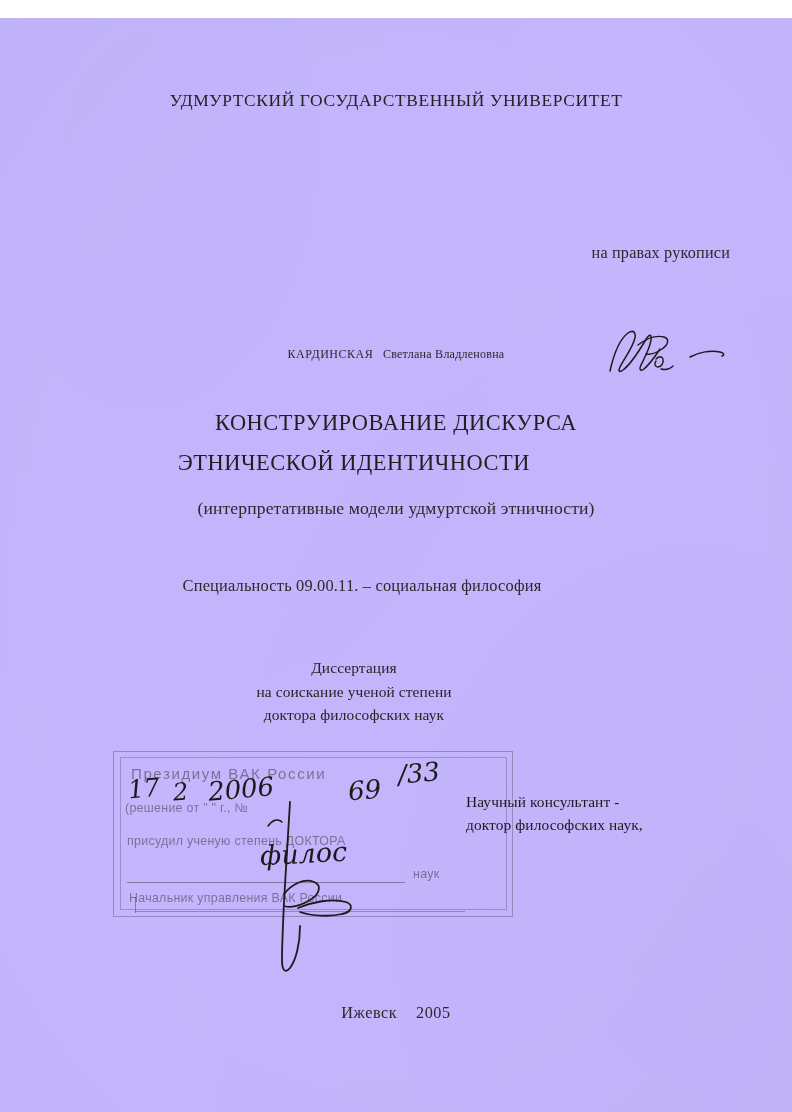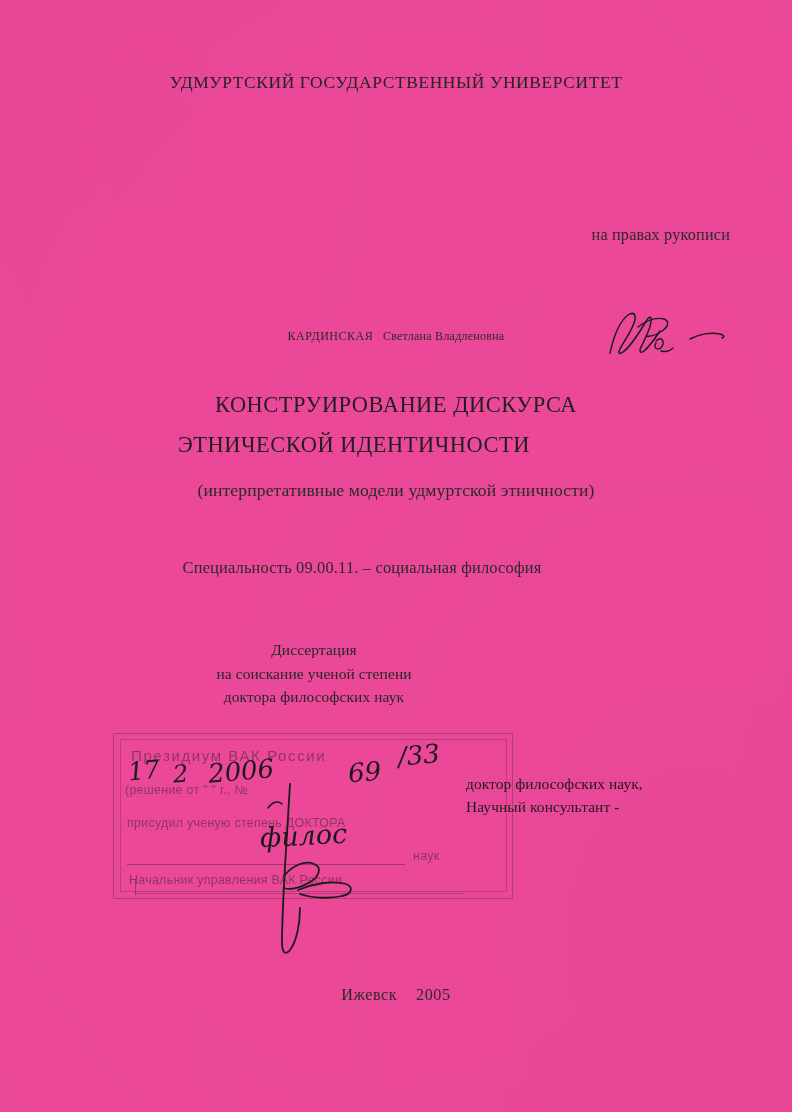--- a/index.html
+++ b/index.html
@@ -14,21 +14,22 @@
     position: relative;
     overflow: hidden;
     font-family: "Liberation Serif", "DejaVu Serif", serif;
     color: #262626;
     -webkit-font-smoothing: antialiased;
   }
 
   .page {
     position: absolute;
     inset: 0;
-    background: #ec4899;
+    background: #c4b5fd;
+    margin-top: 18px;
   }
 
   
   .paper-tone {
     position: absolute;
     inset: 0;
     background:
       radial-gradient(ellipse at 18% 12%, rgba(0,0,0,0.013), rgba(0,0,0,0) 55%),
       radial-gradient(ellipse at 88% 85%, rgba(0,0,0,0.016), rgba(0,0,0,0) 60%),
       radial-gradient(ellipse at 50% 50%, rgba(255,255,255,0) 60%, rgba(0,0,0,0.012) 100%);
@@ -120,20 +121,21 @@
   
   .degree-block {
     position: absolute;
     top: 638px;
     left: 0;
     width: 628px;
     text-align: center;
     font-size: 15.4px;
     line-height: 23.5px;
     letter-spacing: 0.12px;
+    padding-left: 40px;
   }
   .degree-block div { white-space: nowrap; }
 
   
   .advisor-block {
     position: absolute;
     top: 772px;
     left: 466px;
     width: 300px;
     text-align: left;
@@ -324,16 +326,16 @@
     <path class="stroke" stroke-width="1.5" d="M30,28 C34,22 40,20 44,24"></path>
   </svg>
 
   <div class="txt footer-place">
     <span>Ижевск</span>
     <span>&nbsp;&nbsp;</span>
     <span>2005</span>
   </div>
 
   <div class="advisor-block">
+    <div>Научный консультант -</div>
     <div>доктор философских наук,</div>
-    <div>Научный консультант -</div>
   </div>
 </div>
 
 </body></html>

